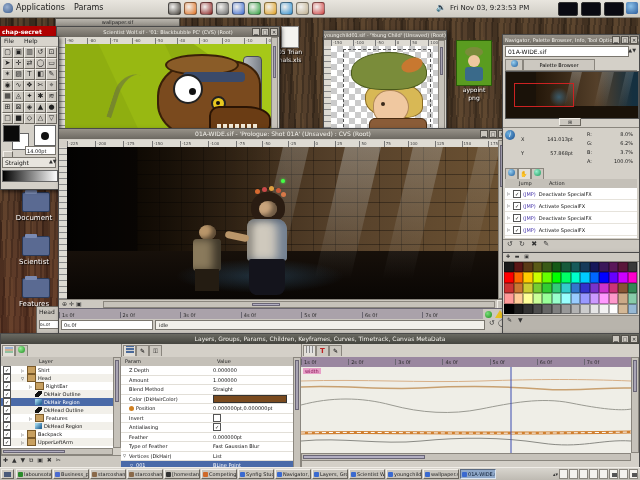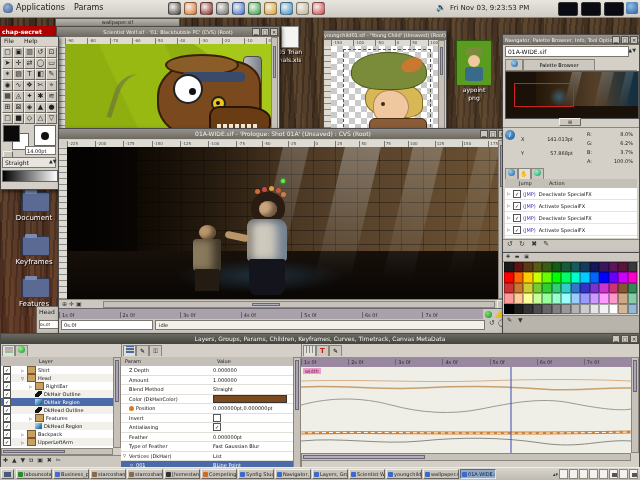--- a/index.html
+++ b/index.html
@@ -101,21 +101,21 @@
 
   <div class="abs" style="left:0;top:176px;width:62px;height:136px;">
     <div class="abs" style="left:18px;top:2px;width:40px;font-size:7px;color:#fff;text-shadow:1px 1px 1px #000;">ePop</div>
     <div class="abs" style="left:22px;top:16px;width:26px;height:18px;background:#5a6a92;border-radius:2px;border:1px solid #2a3a5a;">
       <div class="abs" style="left:2px;top:-3px;width:12px;height:4px;background:#7a8ab2;border-radius:1px;"></div>
     </div>
     <div class="abs" style="left:6px;top:38px;width:56px;font-size:7px;color:#fff;text-shadow:1px 1px 1px #000;text-align:center;">Document</div>
     <div class="abs" style="left:22px;top:60px;width:26px;height:18px;background:#5a6a92;border-radius:2px;border:1px solid #2a3a5a;">
       <div class="abs" style="left:2px;top:-3px;width:12px;height:4px;background:#7a8ab2;border-radius:1px;"></div>
     </div>
-    <div class="abs" style="left:6px;top:82px;width:56px;font-size:7px;color:#fff;text-shadow:1px 1px 1px #000;text-align:center;">Keyframes</div>
+    <div class="abs" style="left:6px;top:82px;width:56px;font-size:7px;color:#fff;text-shadow:1px 1px 1px #000;text-align:center;">Scientist</div>
     <div class="abs" style="left:22px;top:102px;width:26px;height:18px;background:#5a6a92;border-radius:2px;border:1px solid #2a3a5a;">
       <div class="abs" style="left:2px;top:-3px;width:12px;height:4px;background:#7a8ab2;border-radius:1px;"></div>
     </div>
     <div class="abs" style="left:6px;top:124px;width:56px;font-size:7px;color:#fff;text-shadow:1px 1px 1px #000;text-align:center;">Features</div>
   </div>
 
   <div class="abs" style="left:268px;top:26px;width:44px;height:40px;text-align:center;">
     <div class="abs" style="left:13px;top:0;width:16px;height:20px;background:#f4f4f0;border:1px solid #888;"></div>
     <div class="abs" style="left:0;top:22px;width:44px;font-size:6px;color:#fff;text-shadow:1px 1px 1px #000;">05 Trian</div>
     <div class="abs" style="left:0;top:30px;width:44px;font-size:6px;color:#fff;text-shadow:1px 1px 1px #000;">nals.xls</div>

